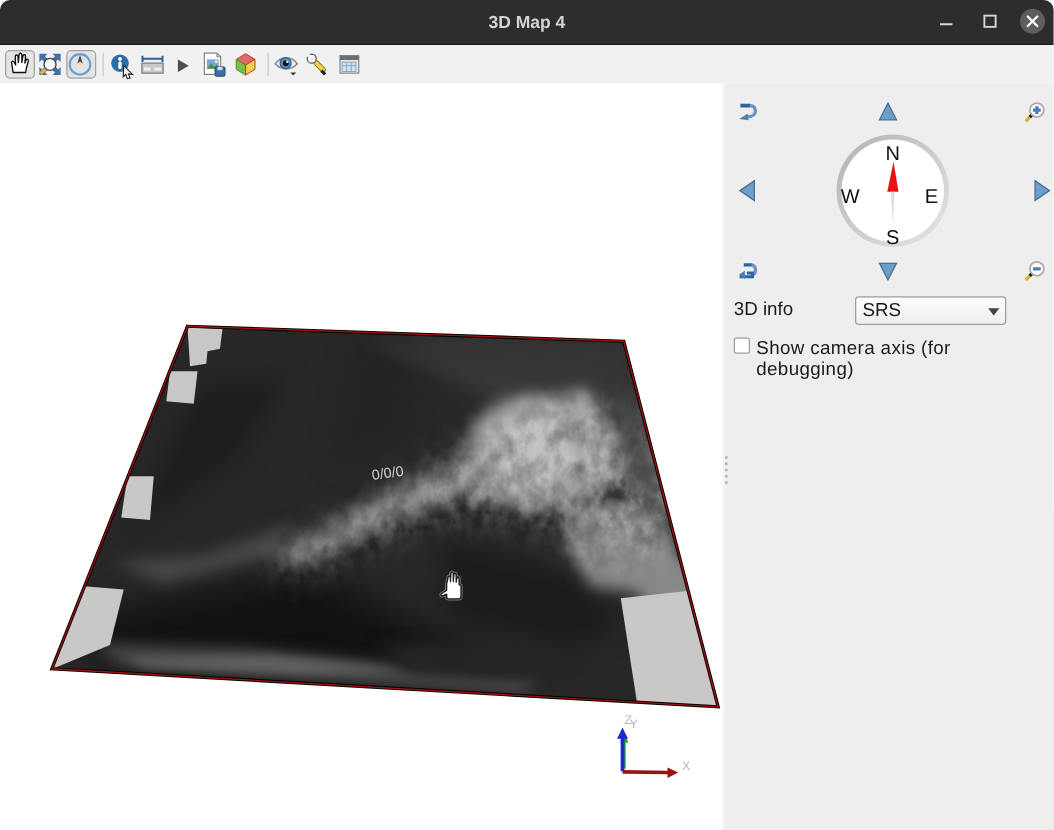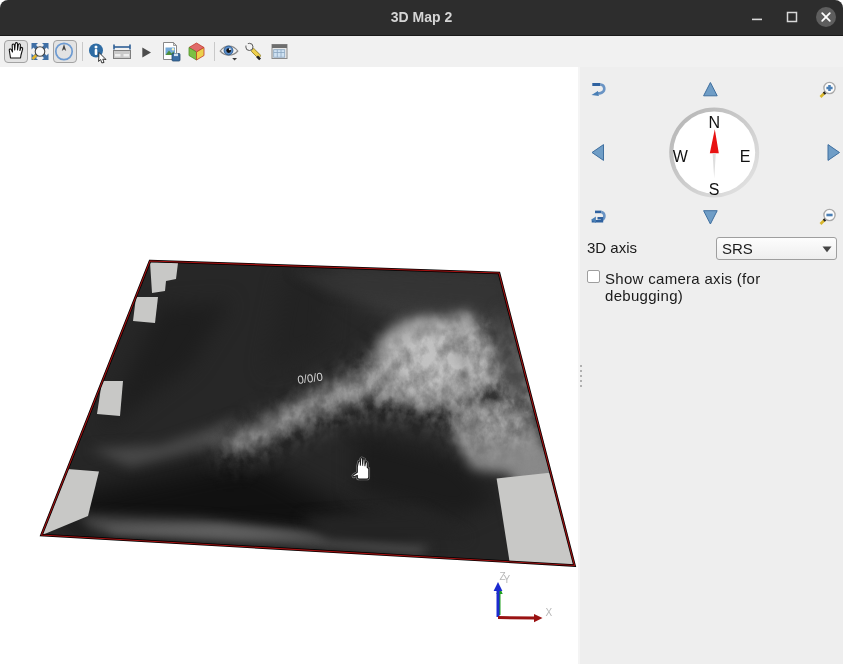--- a/index.html
+++ b/index.html
@@ -14,21 +14,21 @@
   .maparea{position:absolute;left:0;top:67px;width:580px;height:597px;background:#ffffff;}
   .panel{position:absolute;left:580px;top:67px;width:263px;height:597px;background:#eeeeee;}
   .splitline{position:absolute;left:578px;top:67px;width:2px;height:597px;background:#f4f4f4;}
   .icon{position:absolute;}
   .paneltext{color:#1a1a1a;font-size:15px;}
 </style>
 </head>
 <body>
 
   <div class="titlebar"></div>
-  <div class="title">3D Map 2</div>
+  <div class="title">3D Map 4</div>
   <svg class="winbtn" style="left:745px;width:98px;" viewBox="0 0 98 36">
     <rect x="7" y="18.6" width="10" height="1.6" fill="#d8d8d8"></rect>
     <rect x="42.5" y="12.5" width="9" height="9" fill="none" stroke="#d8d8d8" stroke-width="1.5"></rect>
     <circle cx="81" cy="17" r="10" fill="#5e5e5e"></circle>
     <path d="M77.2 13.2 L84.8 20.8 M84.8 13.2 L77.2 20.8" stroke="#ffffff" stroke-width="1.8" stroke-linecap="round"></path>
   </svg>
 
   <div class="toolbar">
     <div class="tbtn" style="left:4px;"></div>
     <div class="tbtn" style="left:53px;"></div>
@@ -280,22 +280,22 @@
   <svg class="icon" style="left:578px;top:364px;width:6px;height:26px;" viewBox="0 0 6 26">
     <g fill="#b0b0b0">
       <rect x="2" y="1" width="2" height="2"></rect>
       <rect x="2" y="6" width="2" height="2"></rect>
       <rect x="2" y="11" width="2" height="2"></rect>
       <rect x="2" y="16" width="2" height="2"></rect>
       <rect x="2" y="21" width="2" height="2"></rect>
     </g>
   </svg>
 
-  <div class="paneltext" style="position:absolute;left:587px;top:239px;">3D axis</div>
-  <div style="position:absolute;left:716px;top:237px;width:121px;height:23px;border:1px solid #9e9e9e;border-radius:3px;background:linear-gradient(#fdfdfd,#eeeeee);">
+  <div class="paneltext" style="position:absolute;left:587px;top:239px;">3D info</div>
+  <div style="position:absolute;left:684px;top:237px;width:121px;height:23px;border:1px solid #9e9e9e;border-radius:3px;background:linear-gradient(#fdfdfd,#eeeeee);">
     <div class="paneltext" style="position:absolute;left:5px;top:2px;">SRS</div>
     <svg style="position:absolute;right:4px;top:8px;" width="10" height="7" viewBox="0 0 10 7">
       <path d="M0.5 0.5 L9.5 0.5 L5 6.3 Z" fill="#444444"></path>
     </svg>
   </div>
 
   <div style="position:absolute;left:587px;top:270px;width:13px;height:13px;background:#ffffff;border:1px solid #9e9e9e;border-radius:2px;"></div>
   <div class="paneltext" style="position:absolute;left:605px;top:270px;letter-spacing:0.3px;">Show camera axis (for debugging)</div>
 
 </body></html>

